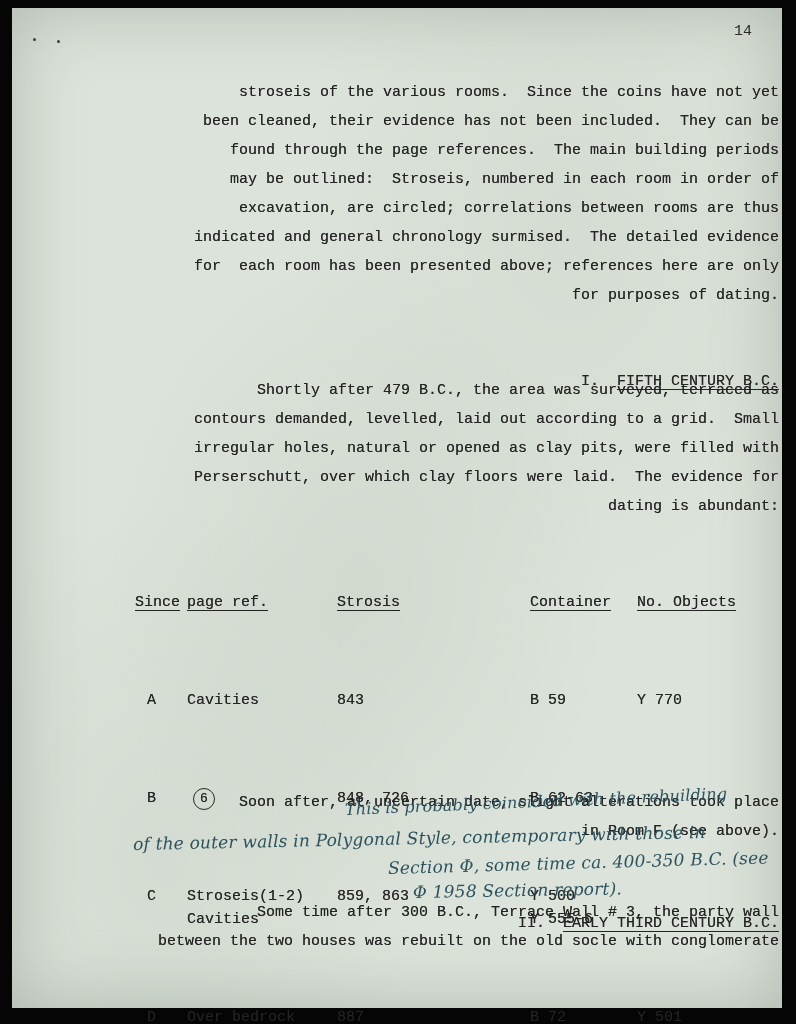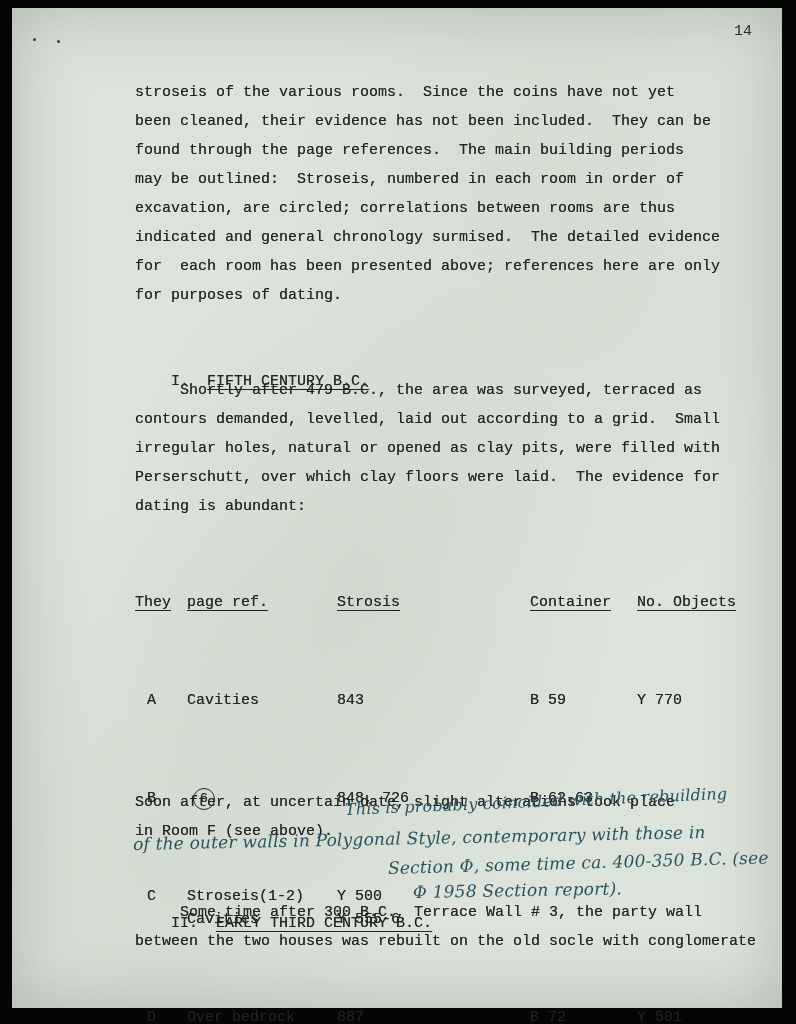--- a/index.html
+++ b/index.html
@@ -12,21 +12,21 @@
       radial-gradient(ellipse at 45% 58%, rgba(115,128,112,.10), transparent 42%),
       radial-gradient(ellipse at 72% 22%, rgba(115,128,112,.07), transparent 35%),
       radial-gradient(ellipse at 20% 85%, rgba(115,128,112,.08), transparent 30%);
     box-shadow: inset 0 0 70px rgba(70,80,68,.28);
   }
   .speck{position:absolute;width:3px;height:3px;border-radius:50%;background:#3a3f3a}
   .page-number{position:absolute;top:14px;right:30px;font:15px/20px "Liberation Mono",monospace;color:#2a2a2a}
   .block{
     position:absolute;left:123px;width:644px;
     font:15px/29px "Liberation Mono",monospace;color:#242424;
-    white-space:pre-wrap;text-shadow:0 0 .5px rgba(20,20,20,.65);
+    white-space:pre-wrap;text-shadow:0 0 .5px rgba(20,20,20,.65);text-align:right;
   }
   .p-intro{top:70px}
   .h1{top:330px}
   .p-sec1{top:368px}
   .p-close{top:780px}
   .h2{top:872px}
   .p-sec2{top:890px}
   .heading .htitle{margin-left:18px;text-decoration:underline;text-underline-offset:4px}
   .table{
     position:absolute;left:123px;top:537px;width:644px;
@@ -73,21 +73,21 @@
   </div>
 
   <div class="block p-sec1">     Shortly after 479 B.C., the area was surveyed, terraced as
 contours demanded, levelled, laid out according to a grid.  Small
 irregular holes, natural or opened as clay pits, were filled with
 Perserschutt, over which clay floors were laid.  The evidence for
 dating is abundant:</div>
 
   <div class="table">
     <div class="trow thead">
-      <span>They</span>
+      <span>Since</span>
       <span>page ref.</span>
       <span>Strosis</span>
       <span>Container</span>
       <span>No. Objects</span>
     </div>
 
     <div class="trow">
       <span class="rb">A</span>
       <span>Cavities</span>
       <span>843</span>
@@ -99,20 +99,21 @@
       <span class="rb">B</span>
       <span><span class="circ">6</span></span>
       <span>848, 726</span>
       <span>B 62-63</span>
     </div>
 
     <div class="trow">
       <span class="rb">C</span>
       <span>Stroseis(1-2)
 Cavities</span>
+      <span>859, 863</span>
       <span>Y 500
 Y 555-6</span>
     </div>
 
     <div class="trow">
       <span class="rb">D</span>
       <span>Over bedrock</span>
       <span>887</span>
       <span>B 72</span>
       <span>Y 501</span>

